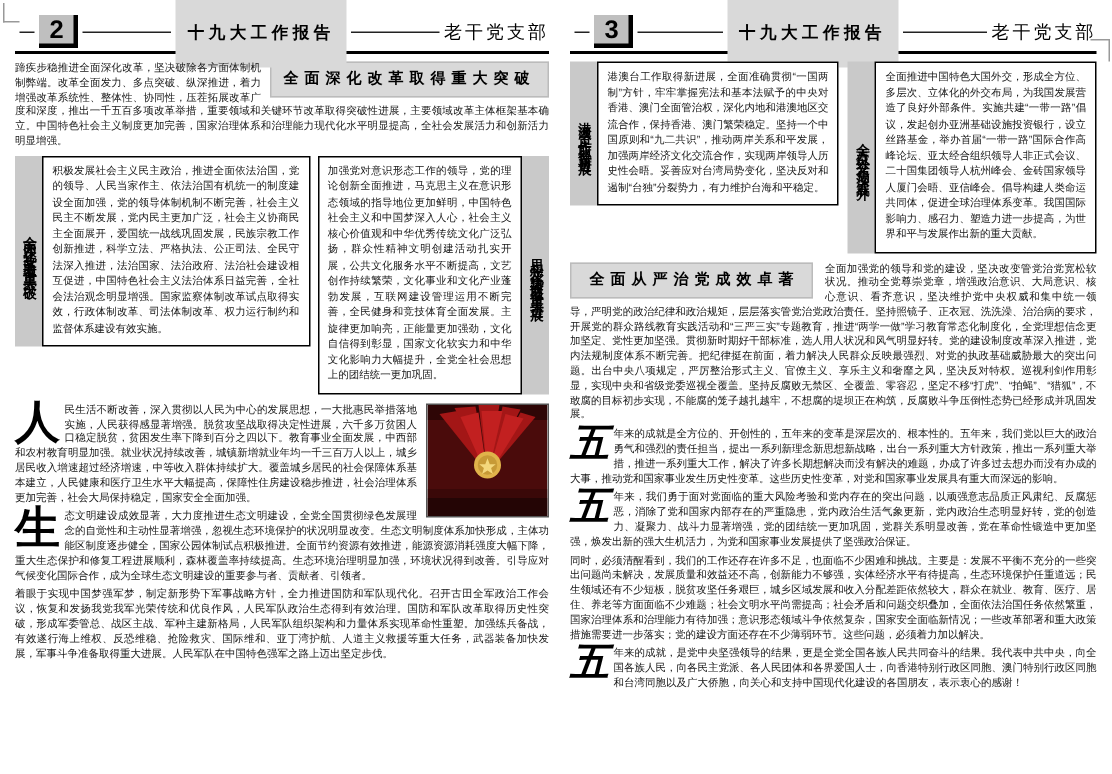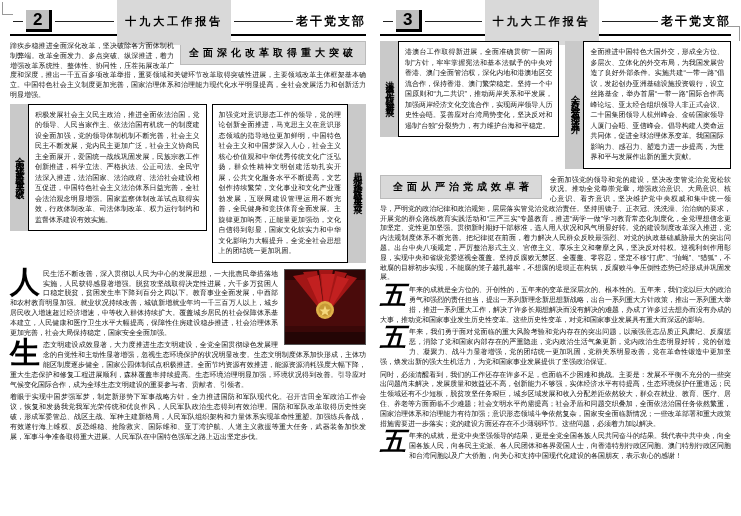--- a/index.html
+++ b/index.html
@@ -21,21 +21,21 @@
   .hline{flex:1;border-top:1.5px solid #222;height:0;margin:0 3px;}
   .hline.short{flex:0 0 10px;}
   .pagenum{
     background:#bfbfbf;border-right:3px solid #000;border-bottom:3px solid #000;
     font-weight:bold;font-size:17px;line-height:17px;padding:1px 7px;color:#000;
   }
   .hdr-title{
     background:#d9d9d9;font-weight:bold;font-size:11px;letter-spacing:3px;
     padding:16px 8px;white-space:nowrap;color:#000;
   }
-  .hdr-org{font-weight:bold;font-size:12px;letter-spacing:2px;white-space:nowrap;color:#000;}
+  .hdr-org{font-weight:normal;font-size:12px;letter-spacing:2px;white-space:nowrap;color:#000;}
   .hdr-rule{border-top:2.5px solid #000;margin-bottom:5px;}
   
   .para,.boxtext{font-size:7px;line-height:1.4;text-align:justify;color:#151515;}
   .para{margin:0 0 3px 0;}
   .gray-title{
     background:#d9d9d9;border:1px solid #bbb;color:#000;font-weight:bold;
     font-size:10px;letter-spacing:4px;padding:4px 8px;white-space:nowrap;
   }
   .fr{float:right;margin:0 0 3px 6px;}
   .fl{float:left;margin:0 8px 3px 0;padding-left:12px;}

